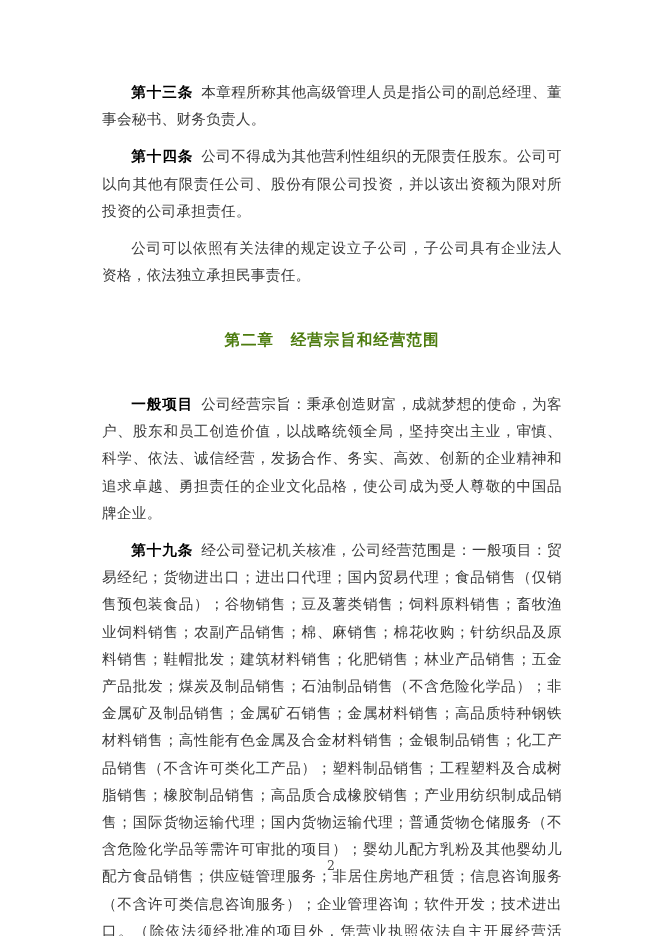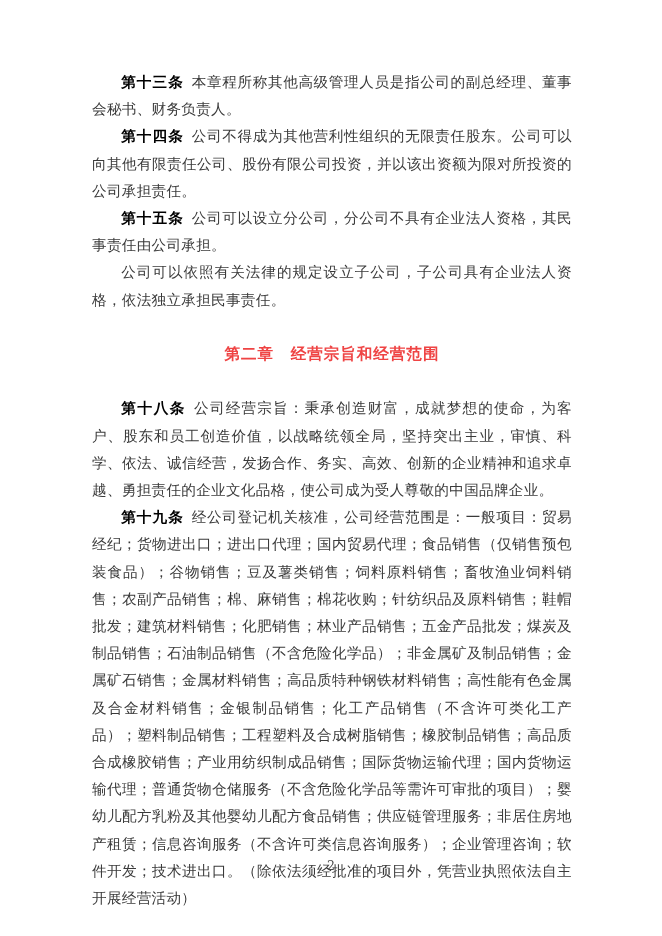--- a/index.html
+++ b/index.html
@@ -27,21 +27,21 @@
 
   
   .content {
     position: absolute;
     left: 92px;
     top: 68px;
     width: 480px;
   }
 
   .para {
-    margin: 0;
+    margin: 10px;
     font-size: 14.6px;
     line-height: 27.2px;
     text-align: justify;
     text-justify: inter-ideograph;
     text-indent: 2em;
     color: #3a3a3a;
     letter-spacing: 0.02em;
     word-break: break-all;
   }
 
@@ -52,21 +52,21 @@
     margin-right: 0.55em;
   }
 
   .chapter-heading {
     margin: 0;
     font-size: 15.6px;
     line-height: 27.2px;
     font-weight: bold;
     text-align: center;
     text-indent: 0;
-    color: #ef4444;
+    color: #4d7c0f;
     letter-spacing: 0.06em;
   }
 
   .spacer-line {
     height: 27.2px;
   }
 
   .page-number {
     position: absolute;
     left: 0;
@@ -83,34 +83,33 @@
 <body>
 
 <div class="page">
 
   <div class="content">
 
     <p class="para"><span class="art-label">第十三条</span><span>本章程所称其他高级管理人员是指公司的副总经理、董事会秘书、财务负责人。</span></p>
 
     <p class="para"><span class="art-label">第十四条</span><span>公司不得成为其他营利性组织的无限责任股东。公司可以向其他有限责任公司、股份有限公司投资，并以该出资额为限对所投资的公司承担责任。</span></p>
 
-    <p class="para"><span class="art-label">第十五条</span><span>公司可以设立分公司，分公司不具有企业法人资格，其民事责任由公司承担。</span></p>
 
     <p class="para"><span>公司可以依照有关法律的规定设立子公司，子公司具有企业法人资格，依法独立承担民事责任。</span></p>
 
 
 
 
     <div class="spacer-line"></div>
 
     <h2 class="chapter-heading">第二章　经营宗旨和经营范围</h2>
 
     <div class="spacer-line"></div>
 
-    <p class="para"><span class="art-label">第十八条</span><span>公司经营宗旨：秉承创造财富，成就梦想的使命，为客户、股东和员工创造价值，以战略统领全局，坚持突出主业，审慎、科学、依法、诚信经营，发扬合作、务实、高效、创新的企业精神和追求卓越、勇担责任的企业文化品格，使公司成为受人尊敬的中国品牌企业。</span></p>
+    <p class="para"><span class="art-label">一般项目</span><span>公司经营宗旨：秉承创造财富，成就梦想的使命，为客户、股东和员工创造价值，以战略统领全局，坚持突出主业，审慎、科学、依法、诚信经营，发扬合作、务实、高效、创新的企业精神和追求卓越、勇担责任的企业文化品格，使公司成为受人尊敬的中国品牌企业。</span></p>
 
     <p class="para"><span class="art-label">第十九条</span><span>经公司登记机关核准，公司经营范围是：一般项目：贸易经纪；货物进出口；进出口代理；国内贸易代理；食品销售（仅销售预包装食品）；谷物销售；豆及薯类销售；饲料原料销售；畜牧渔业饲料销售；农副产品销售；棉、麻销售；棉花收购；针纺织品及原料销售；鞋帽批发；建筑材料销售；化肥销售；林业产品销售；五金产品批发；煤炭及制品销售；石油制品销售（不含危险化学品）；非金属矿及制品销售；金属矿石销售；金属材料销售；高品质特种钢铁材料销售；高性能有色金属及合金材料销售；金银制品销售；化工产品销售（不含许可类化工产品）；塑料制品销售；工程塑料及合成树脂销售；橡胶制品销售；高品质合成橡胶销售；产业用纺织制成品销售；国际货物运输代理；国内货物运输代理；普通货物仓储服务（不含危险化学品等需许可审批的项目）；婴幼儿配方乳粉及其他婴幼儿配方食品销售；供应链管理服务；非居住房地产租赁；信息咨询服务（不含许可类信息咨询服务）；企业管理咨询；软件开发；技术进出口。（除依法须经批准的项目外，凭营业执照依法自主开展经营活动）</span></p>
 
   </div>
 
   <div class="page-number">2</div>
 
 </div>
 
 </body></html>

